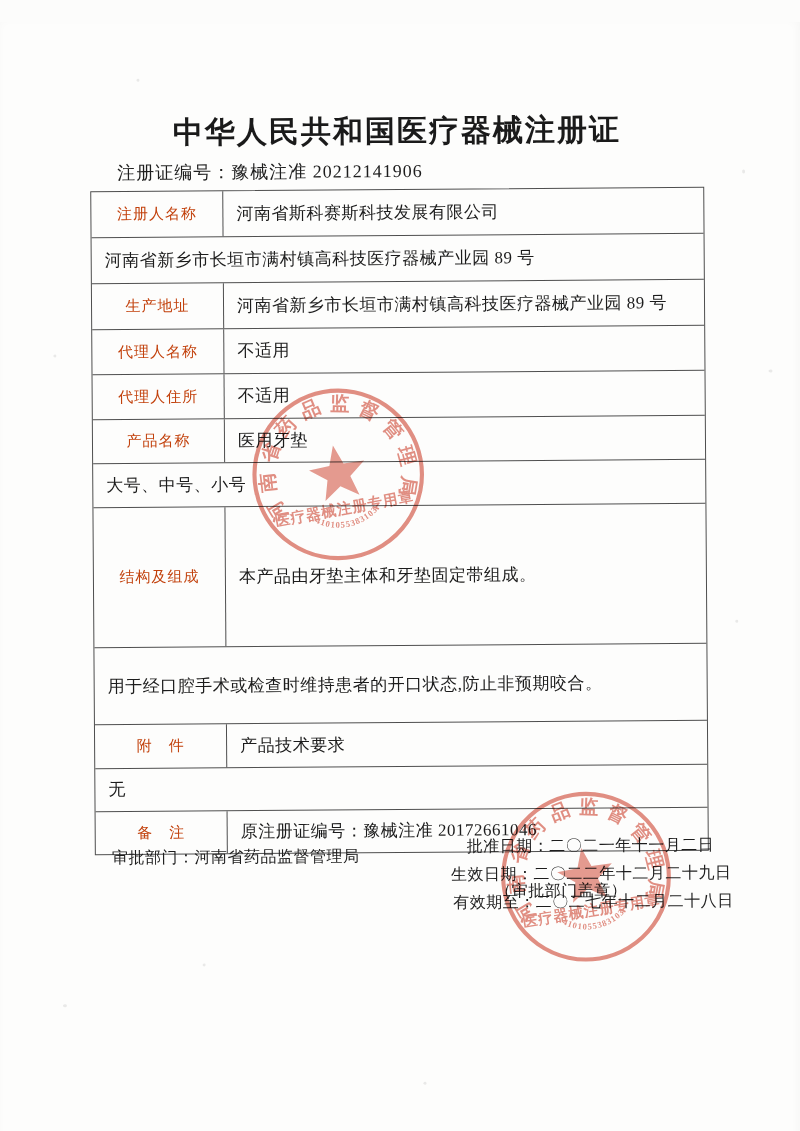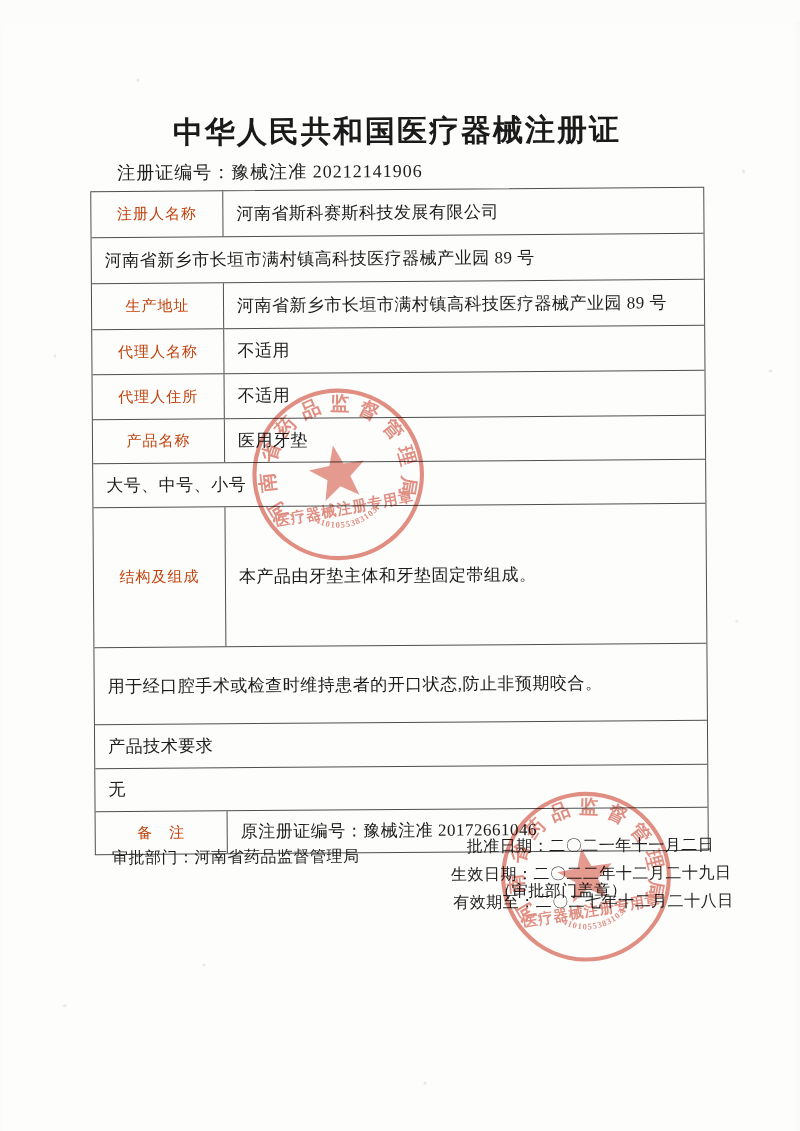--- a/index.html
+++ b/index.html
@@ -94,20 +94,21 @@
         <div class="value">大号、中号、小号</div>
       </div>
       <div class="tr h139">
         <div class="label">结构及组成</div>
         <div class="value">本产品由牙垫主体和牙垫固定带组成。</div>
       </div>
       <div class="tr h76 r8">
         <div class="value">用于经口腔手术或检查时维持患者的开口状态,防止非预期咬合。</div>
       </div>
       <div class="tr h43">
+        <div class="label">附　件</div>
         <div class="value">产品技术要求</div>
       </div>
       <div class="tr h42">
         <div class="value">无</div>
       </div>
       <div class="tr h42">
         <div class="label">备　注</div>
         <div class="value">原注册证编号：豫械注准 20172661046</div>
       </div>
     </div>

